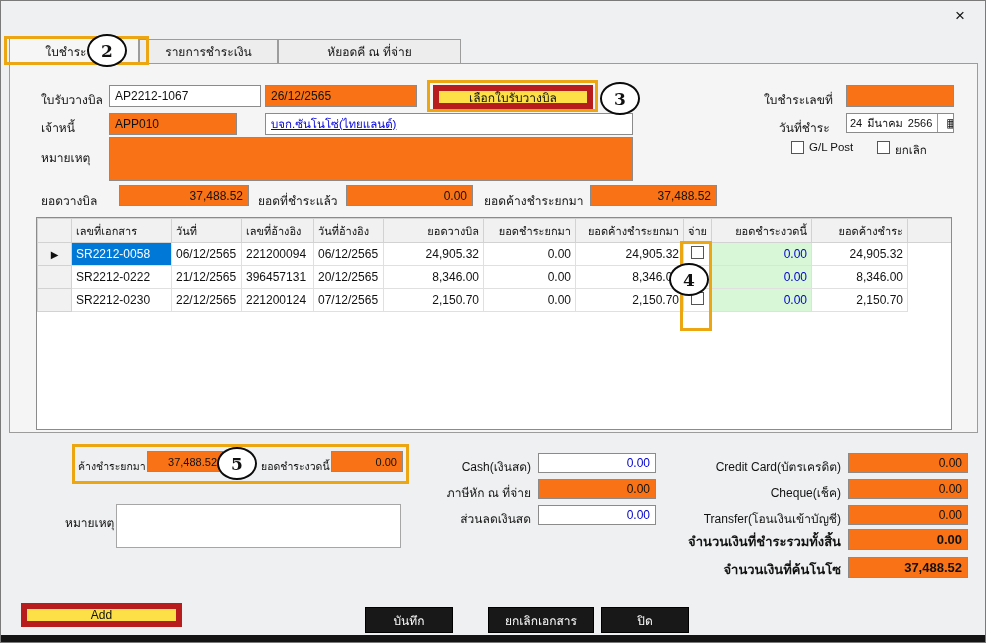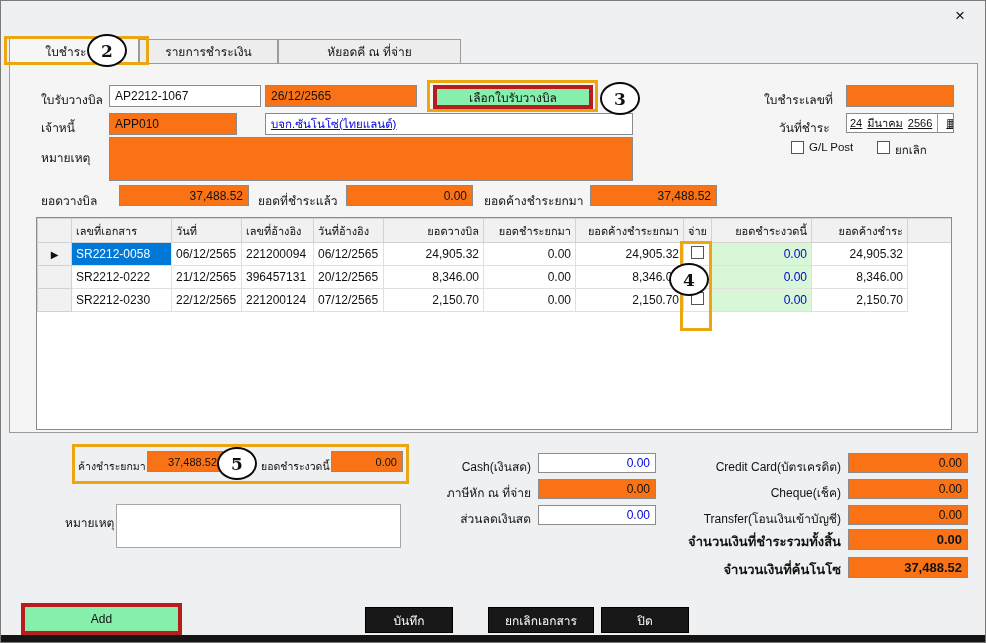--- a/index.html
+++ b/index.html
@@ -16,21 +16,21 @@
   .tab.active{top:36px;height:27px;background:#f6f6f6;border-bottom:none;z-index:4;}
   .panel{left:8px;top:62px;width:969px;height:370px;background:#f5f5f5;border:1px solid #9c9c9c;box-sizing:border-box;z-index:1;}
   .lbl{white-space:nowrap;z-index:5;}
   .fld{box-sizing:border-box;border:1px solid #8b8b8b;background:#fff;display:flex;align-items:center;
        padding:0 5px;overflow:hidden;white-space:nowrap;z-index:5;}
   .yellow{background:#f97316;}
   .r{justify-content:flex-end;}
   .bluetext{color:#0000cc;}
   .link{color:#0000dd;text-decoration:underline;font-size:11.5px;}
   .cb{display:inline-block;width:13px;height:13px;background:#fff;border:1px solid #555;box-sizing:border-box;z-index:5;}
-  .btn{box-sizing:border-box;border:4px solid #b91c1c;background:#86efac;display:flex;align-items:center;
+  .btn{box-sizing:border-box;border:6px solid #b91c1c;background:#fde047;display:flex;align-items:center;
        justify-content:center;cursor:pointer;z-index:5;}
   .btn.dark{background:#181818;color:#fff;border:1px solid #000;}
   .gridwrap{left:35px;top:216px;width:916px;height:213px;background:#fff;border:1px solid #8b8b8b;
             box-sizing:border-box;overflow:hidden;z-index:5;}
   table.grid{border-collapse:collapse;table-layout:fixed;width:916px;}
   .grid th{background:#f1f1f1;font-weight:normal;font-size:11px;border:1px solid #d2d2d2;height:23px;
            padding:0 4px;overflow:hidden;white-space:nowrap;text-align:left;}
   .grid td{border:1px solid #e0e0e0;height:22px;padding:0 4px;font-size:12px;overflow:hidden;
            white-space:nowrap;background:#fff;}
   .grid td.num,.grid th.num{text-align:right;}
@@ -75,21 +75,21 @@
   <div class="abs btn" style="left:432px;top:84px;width:160px;height:24px;">เลือกใบรับวางบิล</div>
   <div class="abs lbl" style="left:763px;top:89px;">ใบชำระเลขที่</div>
   <div class="abs fld yellow" style="left:845px;top:84px;width:108px;height:22px;"></div>
 
   <div class="abs lbl" style="left:40px;top:117px;">เจ้าหนี้</div>
   <div class="abs fld yellow" style="left:108px;top:112px;width:128px;height:22px;">APP010</div>
   <div class="abs fld" style="left:264px;top:112px;width:368px;height:22px;">
     <span class="link">บจก.ซันโนโซ่(ไทยแลนด์)</span>
   </div>
   <div class="abs lbl" style="left:778px;top:117px;">วันที่ชำระ</div>
-  <div class="abs fld datewidget" style="left:845px;top:112px;width:108px;height:20px;font-size:11px;gap:5px;padding:0 3px;text-decoration:underline;">
+  <div class="abs fld datewidget" style="left:845px;top:112px;width:108px;height:20px;font-size:11px;gap:5px;padding:0 3px;">
     <span>24</span>
     <span>มีนาคม</span>
     <span>2566</span>
     <span class="sep"></span>
     <span style="font-size:12px;">▦</span>
 
   </div>
 
   <span class="abs cb" style="left:790px;top:140px;"></span>
   <div class="abs lbl" style="left:808px;top:140px;font-size:11.5px;">G/L Post</div>
@@ -202,21 +202,21 @@
   <div class="abs lbl rlbl" style="left:620px;top:508px;width:220px;">Transfer(โอนเงินเข้าบัญชี)</div>
   <div class="abs fld yellow r" style="left:847px;top:504px;width:120px;height:20px;">0.00</div>
   <div class="abs lbl rlbl bold" style="left:580px;top:530px;width:260px;">จำนวนเงินที่ชำระรวมทั้งสิ้น</div>
   <div class="abs fld yellow r bold" style="left:847px;top:528px;width:120px;height:21px;">0.00</div>
   <div class="abs lbl rlbl bold" style="left:580px;top:558px;width:260px;">จำนวนเงินที่ค้นโนโซ</div>
   <div class="abs fld yellow r bold" style="left:847px;top:556px;width:120px;height:21px;">37,488.52</div>
 
   <div class="abs lbl" style="left:64px;top:512px;">หมายเหตุ</div>
   <div class="abs fld" style="left:115px;top:503px;width:285px;height:44px;align-items:flex-start;border-color:#a6a6a6;"></div>
 
-  <div class="abs btn" style="left:20px;top:602px;width:161px;height:32px;">Add</div>
+  <div class="abs btn" style="left:20px;top:602px;width:161px;height:24px;">Add</div>
   <div class="abs btn dark" style="left:364px;top:606px;width:88px;height:26px;">บันทึก</div>
   <div class="abs btn dark" style="left:487px;top:606px;width:106px;height:26px;">ยกเลิกเอกสาร</div>
   <div class="abs btn dark" style="left:600px;top:606px;width:88px;height:26px;">ปิด</div>
 
   <div class="abs strip"></div>
 
   <div class="hlbox" style="left:3px;top:35px;width:145px;height:29px;"></div>
   <div class="hlbox" style="left:426px;top:79px;width:171px;height:32px;"></div>
   <div class="hlbox" style="left:679px;top:240px;width:32px;height:90px;"></div>
   <div class="hlbox" style="left:71px;top:443px;width:337px;height:40px;"></div>

